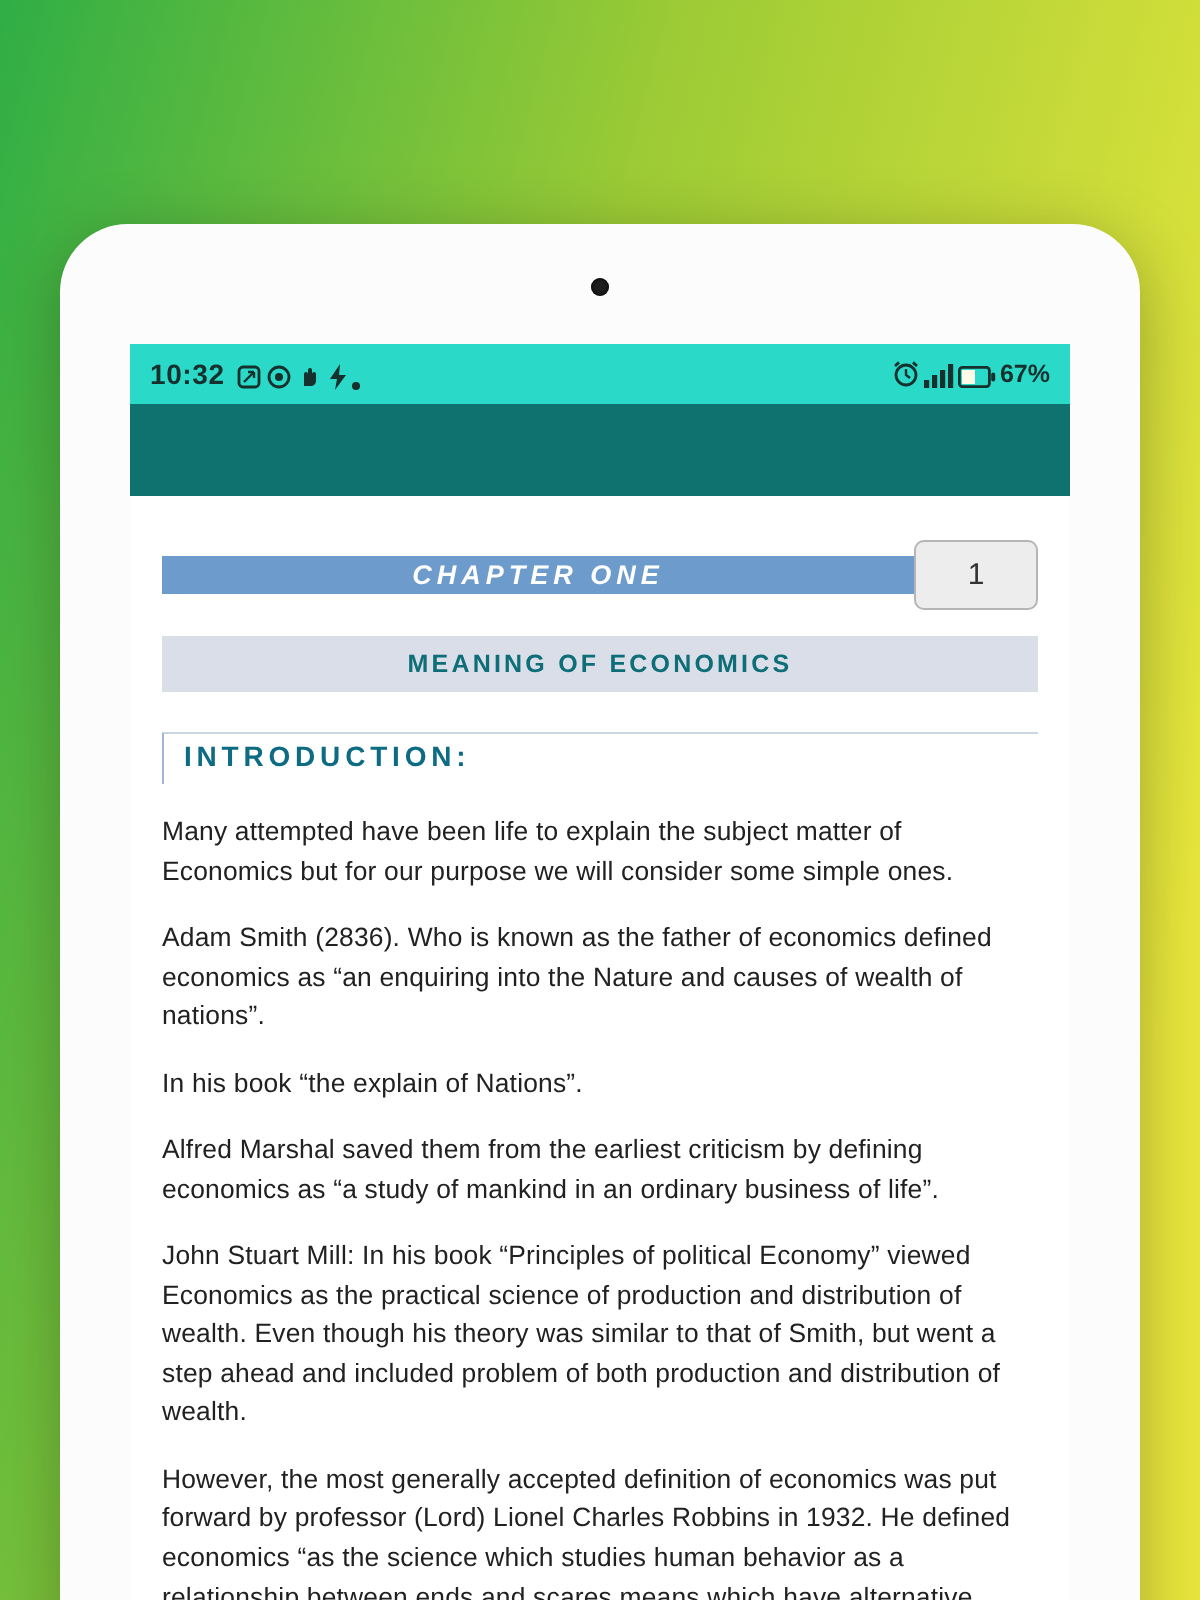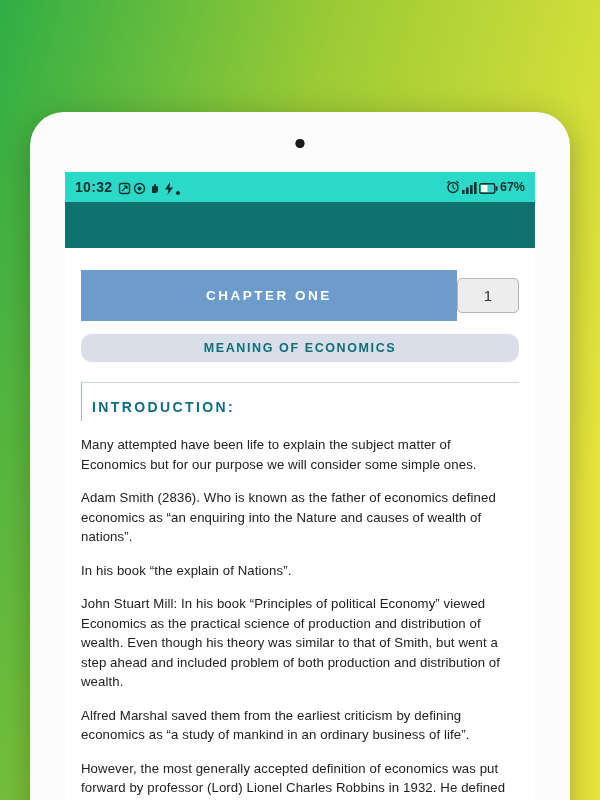--- a/index.html
+++ b/index.html
@@ -35,37 +35,37 @@
   .sb-dot{width:4px;height:4px;border-radius:50%;background:#15302d;}
   .sb-pct{font-size:12.5px;font-weight:700;}
   
   .appbar{height:46px;background:var(--app-bar-bg,#0f726e);}
   
   .content{padding:12px 16px 0;}
   .chapter-row{display:flex;align-items:center;margin-top:10px;}
   .chapter-banner{
     flex:1;background:var(--banner-blue,#6d9bcb);color:#fff;
     text-align:center;font-weight:700;letter-spacing:2.5px;
-    font-size:13.5px;padding:18px 0;
+    font-size:13.5px;padding:2px 0;font-style:italic;
   }
   .page-tab{
     width:62px;background:#ededed;border:1px solid #b5b5b5;border-radius:5px;
     text-align:center;font-size:15px;color:#333;padding:8px 0;
     box-sizing:border-box;
   }
   .section-banner{
     margin-top:13px;background:var(--section-bg,#d9dee8);
     color:var(--heading-teal,#0e6e77);text-align:center;
-    letter-spacing:1.6px;font-size:12.5px;font-weight:600;padding:7px 0;border-radius:11px;
+    letter-spacing:1.6px;font-size:12.5px;font-weight:600;padding:7px 0;
   }
   .intro-heading{
     margin-top:20px;color:#0d6c83;letter-spacing:2.4px;
     font-size:14px;font-weight:600;
     border-top:1px solid #ccd6e3;border-left:1px solid #9fb6d4;
-    padding:16px 0 6px 10px;
+    padding:3px 0 6px 10px;
   }
   .paragraphs{margin-top:14px;}
   .paragraphs p{
     margin:0 0 14px;font-size:13.2px;line-height:1.48;color:#212121;
     letter-spacing:.1px;
   }
 </style>
 </head>
 <body>
 
@@ -137,21 +137,21 @@
         </div>
 
         <div class="section-banner">MEANING OF ECONOMICS</div>
 
         <div class="intro-heading">INTRODUCTION:</div>
 
         <div class="paragraphs">
           <p>Many attempted have been life to explain the subject matter of Economics but for our purpose we will consider some simple ones.</p>
           <p>Adam Smith (2836). Who is known as the father of economics defined economics as “an enquiring into the Nature and causes of wealth of nations”.</p>
           <p>In his book “the explain of Nations”.</p>
+          <p>Alfred Marshal saved them from the earliest criticism by defining economics as “a study of mankind in an ordinary business of life”.</p>
           <p>John Stuart Mill: In his book “Principles of political Economy” viewed Economics as the practical science of production and distribution of wealth. Even though his theory was similar to that of Smith, but went a step ahead and included problem of both production and distribution of wealth.</p>
-          <p>Alfred Marshal saved them from the earliest criticism by defining economics as “a study of mankind in an ordinary business of life”.</p>
           <p>However, the most generally accepted definition of economics was put forward by professor (Lord) Lionel Charles Robbins in 1932. He defined economics “as the science which studies human behavior as a relationship between ends and scares means which have alternative uses. This definition is more embracing because it covers some major aspects of Economics such as scarcity, wants, human behavior and choice.</p>
         </div>
       </div>
 
     </div>
   </div>
 </div>
 
 </body></html>

